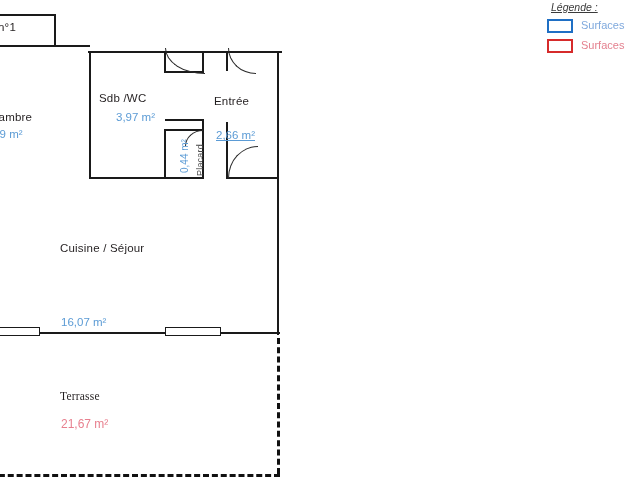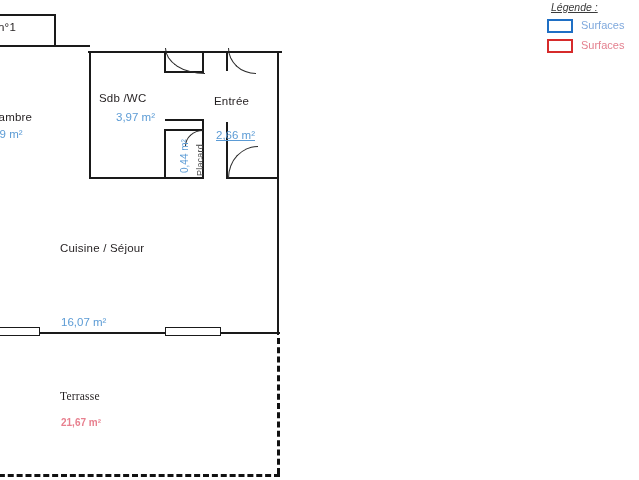--- a/index.html
+++ b/index.html
@@ -25,21 +25,21 @@
 
   
   .rname{
     position:absolute;color:#231f20;font-size:11.5px;letter-spacing:.2px;
     white-space:nowrap;line-height:1;
   }
   .rarea{
     position:absolute;color:#5b9bd5;font-size:11.5px;white-space:nowrap;line-height:1;
   }
   .rarea.small{font-size:10px;}
-  .rarea.red{color:#e8808f;font-size:10px;font-weight:bold;}
+  .rarea.red{color:#e8808f;font-size:12px;}
   .rname.small{font-size:9px;}
 
   .vert{
     transform-origin:left top;
     transform:rotate(-90deg);
   }
 
   
   #legend{position:absolute;left:547px;top:2px;width:110px;}
   .leg-title{

